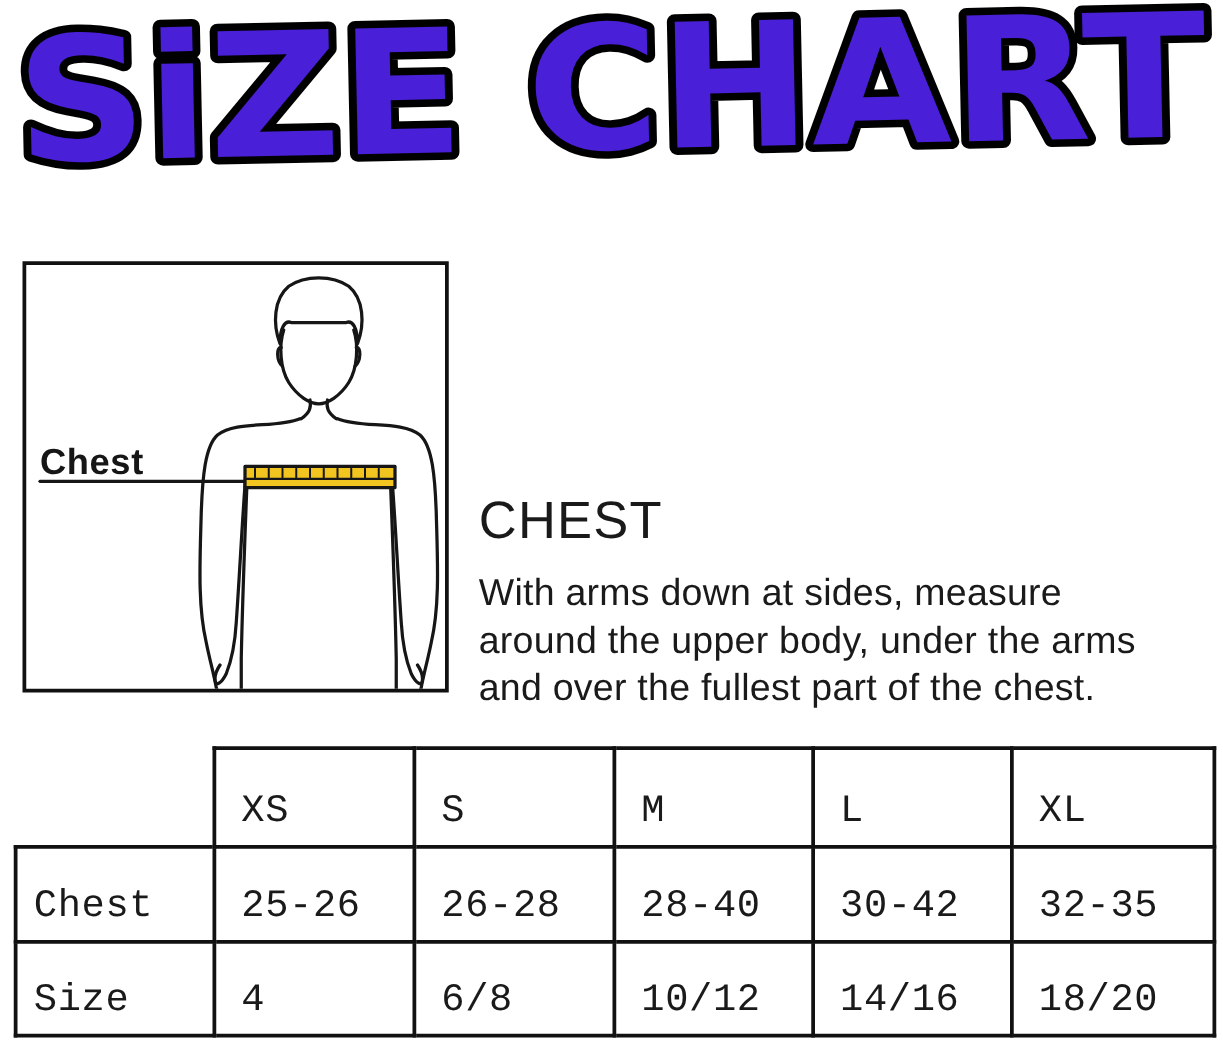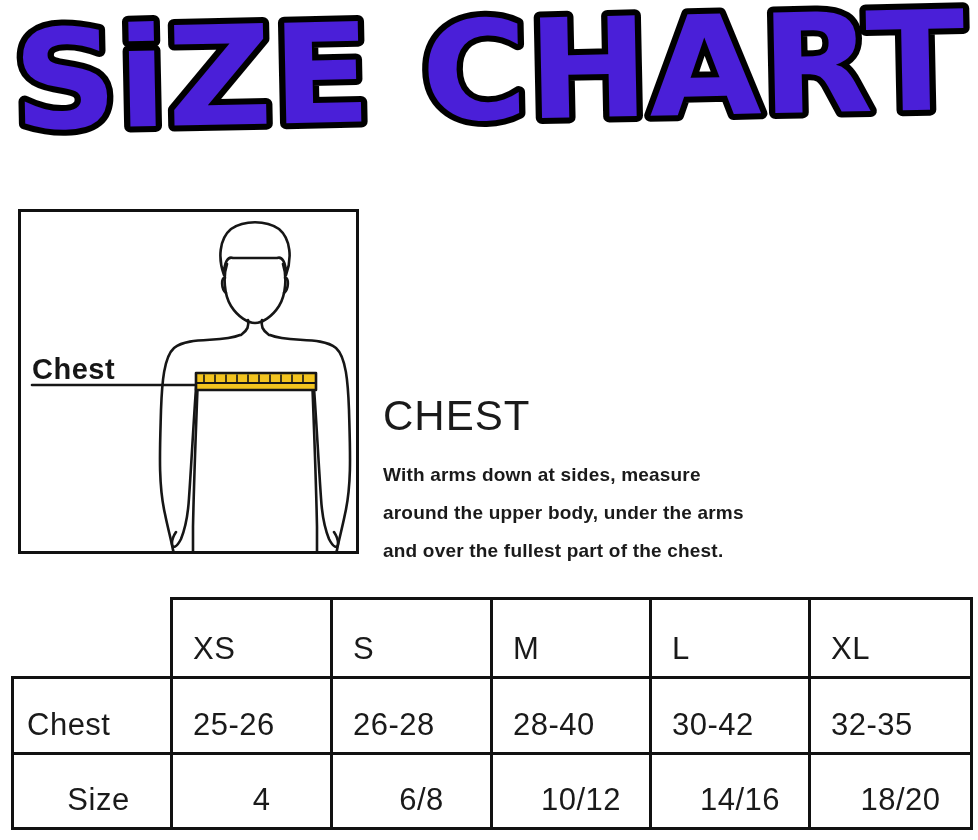--- a/index.html
+++ b/index.html
@@ -44,47 +44,48 @@
     width: 592px;
   }
   #chest-heading {
     font-size: 42px;
     font-weight: 400;
     letter-spacing: 1px;
     color: #1a1a1a;
   }
   #chest-desc {
     margin-top: 16px;
-    font-size: 19px;
-    font-weight: 700;
+    font-size: 30px;
+    font-weight: 400;
     line-height: 38px;
     letter-spacing: 0.2px;
     white-space: pre-line;
     color: #1a1a1a;
   }
   
   #size-table {
     position: absolute;
     left: 11px; top: 597px;
     border-collapse: collapse;
+    font-family: Liberation Mono, monospace;
   }
   #size-table td {
     border: 3px solid #111;
     vertical-align: bottom;
     padding: 0 0 9px 20px;
     font-size: 31px;
     letter-spacing: 0.5px;
     color: #1a1a1a;
     background: #fff;
   }
   #size-table td.blank { border: none; background: transparent; }
   #size-table td.rowlabel { padding-left: 13px; }
   #size-table tr.hdr td { height: 79px; }
   #size-table tr.r1 td { height: 76px; }
-  #size-table tr.r2 td { height: 75px; text-align: center; }
+  #size-table tr.r2 td { height: 75px; }
 </style>
 </head>
 <body>
 
 <div id="page">
 
   <div id="title-block">
     <svg width="978" height="152" viewBox="0 0 978 152">
       <text x="489" y="119" text-anchor="middle" font-family="DejaVu Sans, sans-serif" font-size="138" font-weight="bold" textLength="952" lengthAdjust="spacingAndGlyphs" fill="#4A1FD8" stroke="#000000" stroke-width="12" stroke-linejoin="round" paint-order="stroke" transform="rotate(-1.2 489 76)">SiZE CHART</text>
     </svg>

